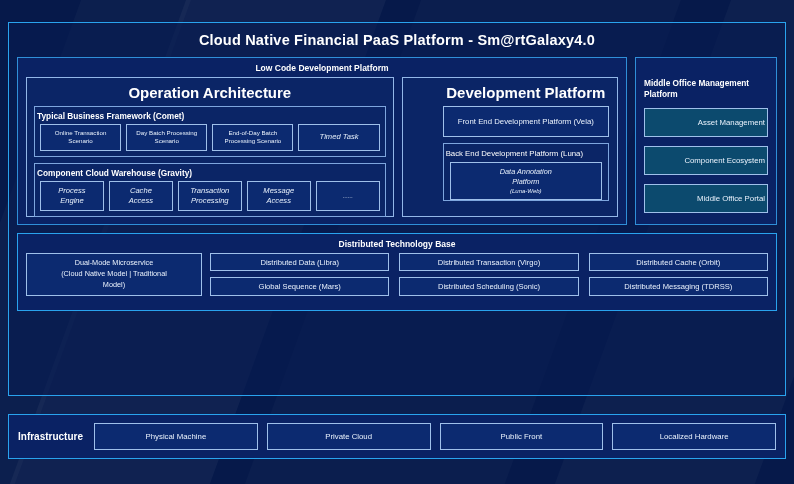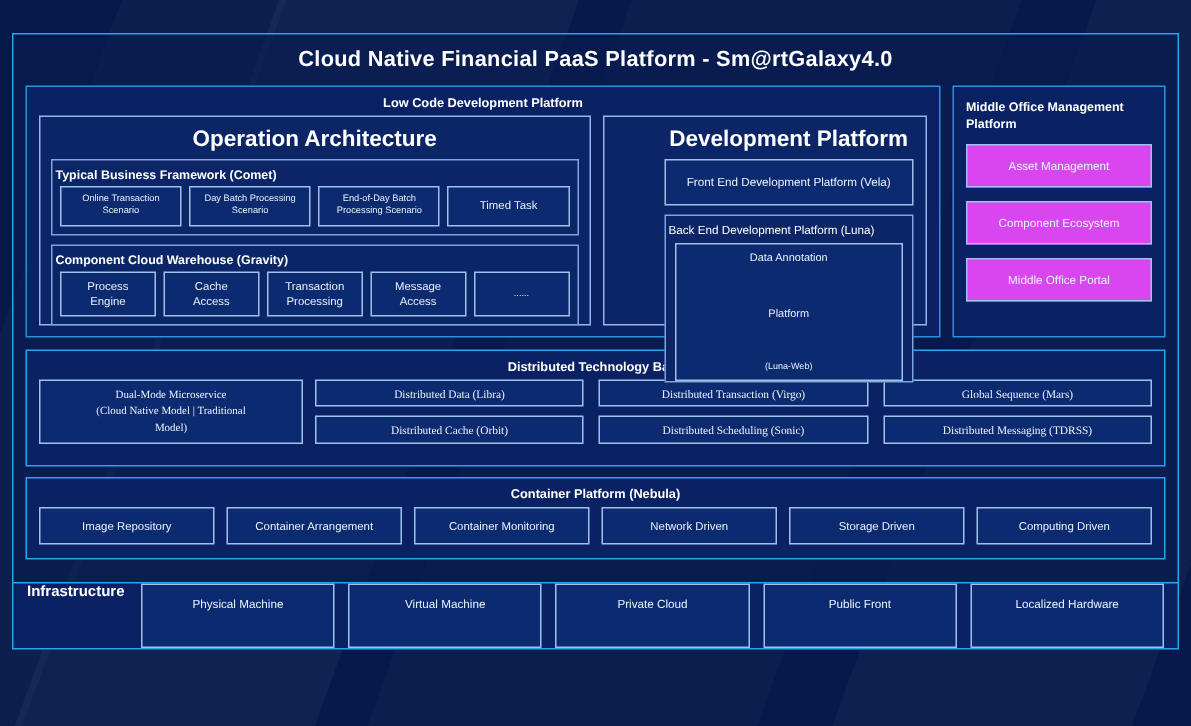--- a/index.html
+++ b/index.html
@@ -143,21 +143,21 @@
     font-size: 6.2px;
     line-height: 1.35;
     text-align: center;
     padding: 4px 2px;
     display: flex;
     flex-direction: column;
     align-items: center;
     justify-content: center;
     min-height: 26px;
   }
-  .chip.bigger { font-size: 7.6px; }
+  .chip.bigger { font-size: 7.6px; font-style: italic; }
   .chip .l2 { display: block; }
   .chip .l3 { display: block; font-size: 6px; }
 
   
   .dev-box {
     box-sizing: border-box;
     border: 1.1px solid #9fc0ea;
     background: #0c2a70;
     margin: 0 8px 6px 8px;
     text-align: center;
@@ -167,65 +167,65 @@
   }
   #backend-box {
     box-sizing: border-box;
     border: 1.1px solid #7ea6de;
     background: #0b2566;
     margin: 0 8px 16px 8px;
     padding-bottom: 0;
   }
   #backend-box .group-title { font-size: 7.8px; font-weight: normal; padding: 5px 2px 4px 2px; }
   #backend-box .chip-row { padding: 0 6px 0 6px; }
-  #backend-box .chip { min-height: 34px; font-size: 7.3px; gap: 27px; }
+  #backend-box .chip { min-height: 34px; font-size: 7.3px; }
 
   
   #middle-office {
     flex: 0 0 142px;
     height: 168px;
     display: flex;
     flex-direction: column;
   }
   #middle-office .mo-title {
     font-size: 8.3px;
     font-weight: bold;
     line-height: 1.35;
     padding: 8px 8px 0 8px;
     color: #ffffff;
+    margin-top: 12px;
   }
   .mo-list {
     padding: 8px 8px 8px 8px;
     display: flex;
     flex-direction: column;
     gap: 9px;
   }
   .mo-item {
     box-sizing: border-box;
     border: 1px solid #9fc0ea;
-    background: #d946ef;
+    background: #0c4a6e;
     color: #eaf2fd;
     font-size: 7.8px;
-    text-align: center;
+    text-align: right;
     padding: 9px 2px;
   }
 
   
   #dtb-panel {
     margin: 8px 8px 0 8px;
     box-sizing: border-box;
     border: 1.3px solid #29a3ee;
     background: #0a2264;
     height: 78px;
   }
   .dtb-body {
     display: flex;
     gap: 8px;
     padding: 0 8px 7px 8px;
-    font-family: Liberation Serif, serif;
   }
   .dtb-left {
     box-sizing: border-box;
     flex: 0 0 176px;
     border: 1px solid #9fc0ea;
     background: #0c2a70;
     color: #eaf2fd;
     font-size: 7.3px;
     line-height: 1.5;
     text-align: center;
@@ -276,27 +276,28 @@
     color: #eaf2fd;
     font-size: 7.6px;
     text-align: center;
     padding: 7px 2px;
   }
 
   
   #infra-frame {
     position: absolute;
     left: 8px;
-    top: 388px;
+    top: 414px;
     width: 778px;
     height: 45px;
     box-sizing: border-box;
     border: 1.5px solid #29a3ee;
     background: #0a2264;
     display: flex;
+    align-items: center;
     padding: 0 9px;
     gap: 9px;
   }
   #infra-label {
     flex: 0 0 auto;
     font-size: 10px;
     font-weight: bold;
     color: #ffffff;
     padding-right: 2px;
   }
@@ -419,44 +420,32 @@
       <div class="panel-head">Distributed Technology Base</div>
       <div class="dtb-body">
         <div class="dtb-left">
           <span>Dual-Mode Microservice</span>
           <span>(Cloud Native Model | Traditional</span>
           <span>Model)</span>
         </div>
         <div class="dtb-grid">
           <div class="dtb-cell">Distributed Data (Libra)</div>
           <div class="dtb-cell">Distributed Transaction (Virgo)</div>
+          <div class="dtb-cell">Distributed Cache (Orbit)</div>
           <div class="dtb-cell">Global Sequence (Mars)</div>
-          <div class="dtb-cell">Distributed Cache (Orbit)</div>
           <div class="dtb-cell">Distributed Scheduling (Sonic)</div>
           <div class="dtb-cell">Distributed Messaging (TDRSS)</div>
         </div>
       </div>
     </div>
 
-    <div id="container-panel">
-      <div class="panel-head">Container Platform (Nebula)</div>
-      <div class="cp-row">
-        <div class="cp-cell">Image Repository</div>
-        <div class="cp-cell">Container Arrangement</div>
-        <div class="cp-cell">Container Monitoring</div>
-        <div class="cp-cell">Network Driven</div>
-        <div class="cp-cell">Storage Driven</div>
-        <div class="cp-cell">Computing Driven</div>
-      </div>
-    </div>
 
   </div>
 
   <div id="infra-frame">
     <div id="infra-label">Infrastructure</div>
     <div class="infra-cell">Physical Machine</div>
-    <div class="infra-cell">Virtual Machine</div>
     <div class="infra-cell">Private Cloud</div>
     <div class="infra-cell">Public Front</div>
     <div class="infra-cell">Localized Hardware</div>
   </div>
 
 </div>
 
 </body></html>

